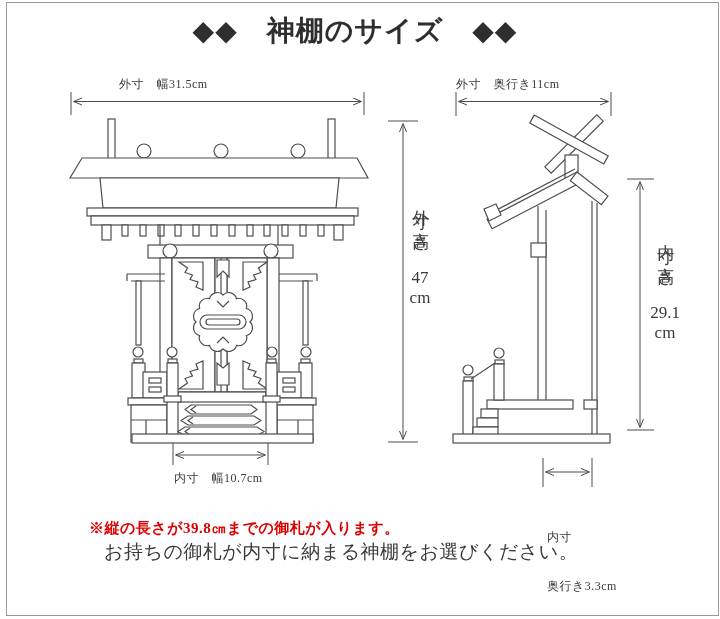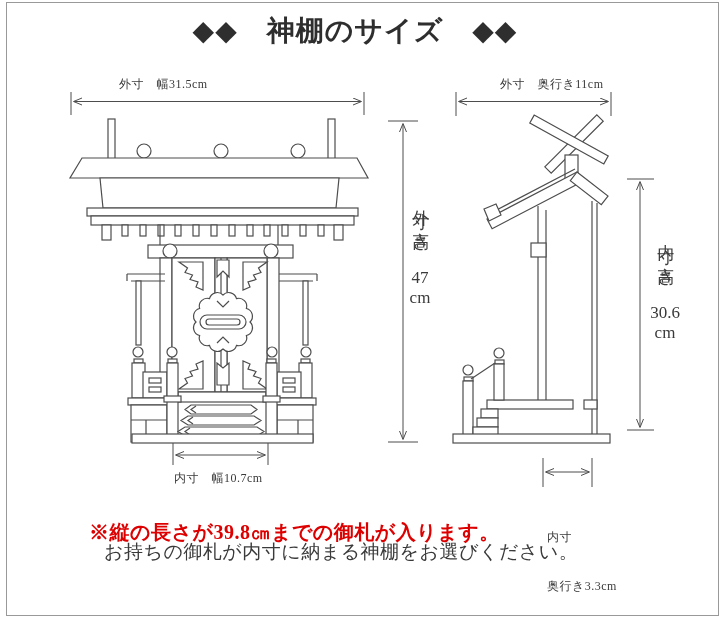--- a/index.html
+++ b/index.html
@@ -23,21 +23,21 @@
   }
   .vdim{
     position:absolute;display:flex;flex-direction:column;align-items:center;
     font-size:17px;color:#3a3a3a;
   }
   .vseg{writing-mode:vertical-rl;text-orientation:upright;letter-spacing:4px;line-height:1.1;}
   .vgap{height:15px;}
   .vnum{margin-top:22px;line-height:1.15;}
   .vunit{line-height:1.15;text-align:right;}
   .note-warning{
-    position:absolute;left:89px;top:519px;font-size:20px;font-weight:bold;
+    position:absolute;left:89px;top:519px;font-size:15px;font-weight:bold;
     color:#dd0000;letter-spacing:0.5px;white-space:pre;
   }
   .note-instruction{
     position:absolute;left:104px;top:539px;font-size:19px;
     color:#3a3a3a;letter-spacing:0.5px;white-space:pre;
   }
   svg{position:absolute;left:0;top:0;}
   .ln{stroke:#4d4d4d;stroke-width:1.2;fill:none;}
   .wh{stroke:#4d4d4d;stroke-width:1.2;fill:#ffffff;}
   .dim{stroke:#4d4d4d;stroke-width:1;fill:none;}
@@ -228,37 +228,37 @@
   </g>
   <g>
     <line class="dim" x1="543" y1="458" x2="543" y2="487"></line>
     <line class="dim" x1="592" y1="458" x2="592" y2="487"></line>
     <line class="dim" x1="546" y1="472" x2="589" y2="472" marker-start="url(#ah)" marker-end="url(#ah)"></line>
   </g>
 </svg>
 
 <div class="dim-label" style="left:119px;top:76px;">外寸　幅31.5cm</div>
 
-<div class="dim-label" style="left:456px;top:76px;margin-left:44px;">外寸　奥行き11cm</div>
+<div class="dim-label" style="left:456px;top:76px;">外寸　奥行き11cm</div>
 
 <div class="dim-label" style="left:174px;top:470px;">内寸　幅10.7cm</div>
 
 <div class="vdim" style="left:404px;top:196px;width:32px;">
   <span class="vseg">外寸</span>
   <span class="vgap"></span>
   <span class="vseg">高さ</span>
   <span class="vnum">47</span>
   <span class="vunit">cm</span>
 </div>
 
 <div class="vdim" style="left:645px;top:231px;width:40px;">
   <span class="vseg">内寸</span>
   <span class="vgap"></span>
   <span class="vseg">高さ</span>
-  <span class="vnum">30.6</span>
+  <span class="vnum">29.1</span>
   <span class="vunit">cm</span>
 </div>
 
 <div class="dim-label" style="left:547px;top:497px;line-height:1.35;">
   <div>内寸</div>
   <div>奥行き3.3cm</div>
 </div>
 
 <div class="note-warning">※縦の長さが39.8㎝までの御札が入ります。</div>
 <div class="note-instruction">お持ちの御札が内寸に納まる神棚をお選びください。</div>

